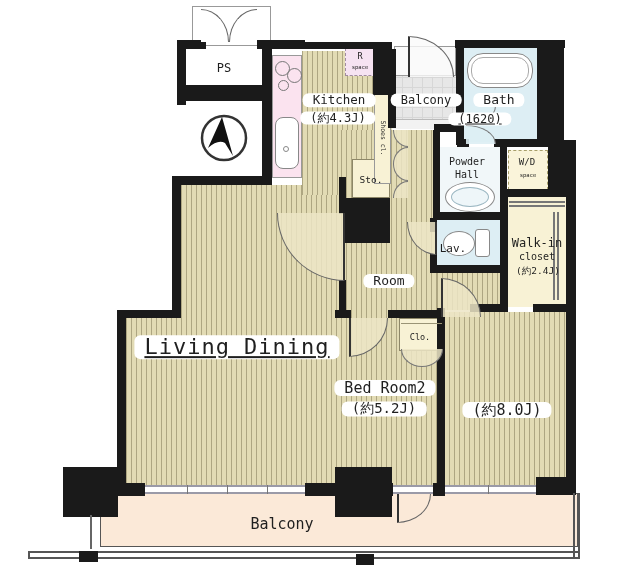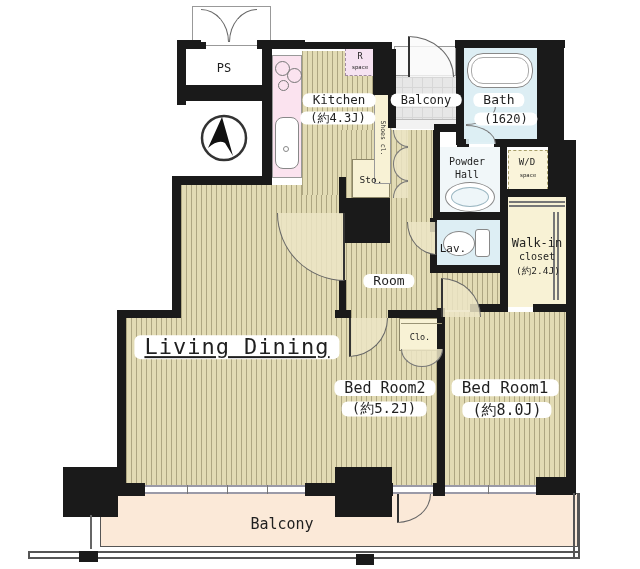--- a/index.html
+++ b/index.html
@@ -153,32 +153,31 @@
   <div class="wall" style="left:356px;top:554px;width:18px;height:11px;"></div>
 
   <div class="lbl" style="left:224px;top:68px;font-size:12px;">PS</div>
   <div class="lbl bgw" style="left:339px;top:100px;font-size:12.5px;">Kitchen</div>
   <div class="lbl bgw" style="left:338px;top:118px;font-size:12px;">(約4.3J)</div>
   <div class="lbl" style="left:360px;top:57px;font-size:8.5px;">R</div>
   <div class="lbl" style="left:360px;top:68px;font-size:5.5px;">space</div>
   <div class="lbl" style="left:382px;top:138px;font-size:6.5px;writing-mode:vertical-rl;transform:translate(-50%,-50%);">Shoes cl.</div>
   <div class="lbl bgw" style="left:426px;top:100px;font-size:12px;">Balcony</div>
   <div class="lbl bgw" style="left:499px;top:100px;font-size:13px;">Bath</div>
-  <div class="lbl bgw" style="left:506px;top:119px;font-size:12px;">(1620)</div>
+  <div class="lbl bgw" style="left:480px;top:119px;font-size:12px;text-decoration:underline;">(1620)</div>
   <div class="lbl" style="left:467px;top:162px;font-size:10px;">Powder</div>
   <div class="lbl" style="left:467px;top:175px;font-size:10px;">Hall</div>
   <div class="lbl" style="left:527px;top:163px;font-size:9px;">W/D</div>
   <div class="lbl" style="left:528px;top:176px;font-size:5.5px;">space</div>
   <div class="lbl" style="left:371px;top:180px;font-size:9.5px;">Sto.</div>
   <div class="lbl" style="left:453px;top:249px;font-size:11px;">Lav.</div>
   <div class="lbl" style="left:537px;top:243px;font-size:12px;">Walk-in</div>
   <div class="lbl" style="left:537px;top:257px;font-size:10px;">closet</div>
   <div class="lbl" style="left:538px;top:271px;font-size:9.5px;">(約2.4J)</div>
   <div class="lbl bgw" style="left:389px;top:281px;font-size:13px;">Room</div>
   <div class="lbl bgw" style="left:237px;top:347px;font-size:22px;letter-spacing:1px;text-decoration:underline;">Living Dining</div>
   <div class="lbl" style="left:420px;top:338px;font-size:8.5px;">Clo.</div>
   <div class="lbl bgw" style="left:385px;top:388px;font-size:15px;">Bed Room2</div>
   <div class="lbl bgw" style="left:384px;top:409px;font-size:14px;">(約5.2J)</div>
-  <div class="lbl bgw" style="left:505px;top:388px;font-size:16px;">Bed Room1</div>
   <div class="lbl bgw" style="left:507px;top:410px;font-size:15px;">(約8.0J)</div>
   <div class="lbl" style="left:282px;top:524px;font-size:15px;">Balcony</div>
 
 </div>
 
 </body></html>

